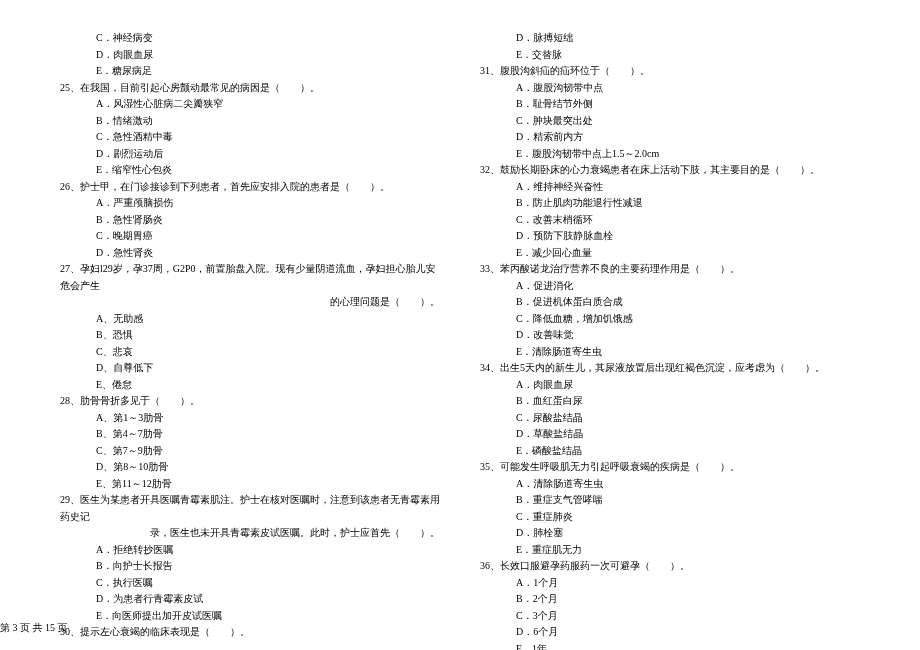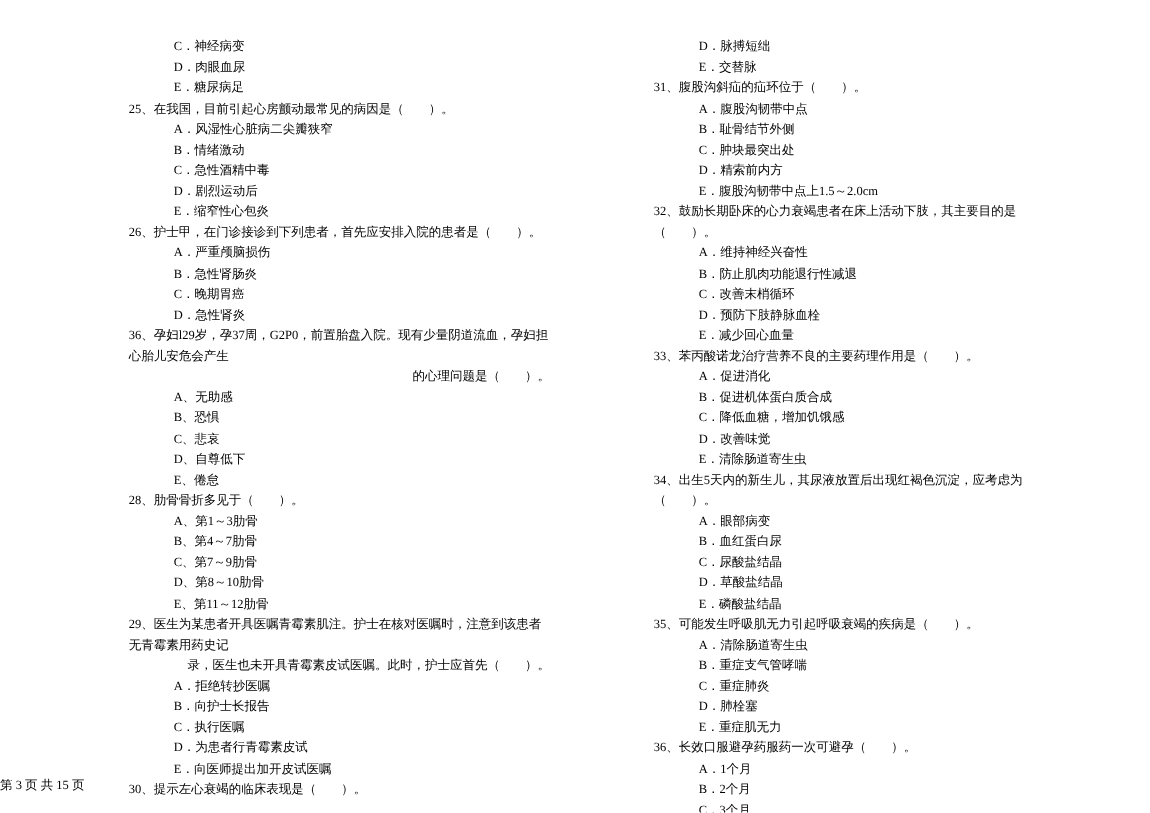--- a/index.html
+++ b/index.html
@@ -18,21 +18,20 @@
       position: relative;
     }
     .content {
       display: flex;
       gap: 40px;
       height: 580px;
     }
     .column {
       flex: 1;
       line-height: 1.65;
-      margin-left: 43px;
     }
     .option-line {
       padding-left: 36px;
     }
     .question-line {
       padding-left: 0;
     }
     .question-continue {
       padding-left: 0;
       text-align: right;
@@ -58,21 +57,21 @@
       <div class="option-line">A．风湿性心脏病二尖瓣狭窄</div>
       <div class="option-line">B．情绪激动</div>
       <div class="option-line">C．急性酒精中毒</div>
       <div class="option-line">D．剧烈运动后</div>
       <div class="option-line">E．缩窄性心包炎</div>
       <div class="question-line">26、护士甲，在门诊接诊到下列患者，首先应安排入院的患者是（　　）。</div>
       <div class="option-line">A．严重颅脑损伤</div>
       <div class="option-line">B．急性肾肠炎</div>
       <div class="option-line">C．晚期胃癌</div>
       <div class="option-line">D．急性肾炎</div>
-      <div class="question-line">36、孕妇l29岁，孕37周，G2P0，前置胎盘入院。现有少量阴道流血，孕妇担心胎儿安危会产生</div>
+      <div class="question-line">27、孕妇l29岁，孕37周，G2P0，前置胎盘入院。现有少量阴道流血，孕妇担心胎儿安危会产生</div>
       <div class="question-continue">的心理问题是（　　）。</div>
       <div class="option-line">A、无助感</div>
       <div class="option-line">B、恐惧</div>
       <div class="option-line">C、悲哀</div>
       <div class="option-line">D、自尊低下</div>
       <div class="option-line">E、倦怠</div>
       <div class="question-line">28、肋骨骨折多见于（　　）。</div>
       <div class="option-line">A、第1～3肋骨</div>
       <div class="option-line">B、第4～7肋骨</div>
       <div class="option-line">C、第7～9肋骨</div>
@@ -102,21 +101,21 @@
       <div class="option-line">C．改善末梢循环</div>
       <div class="option-line">D．预防下肢静脉血栓</div>
       <div class="option-line">E．减少回心血量</div>
       <div class="question-line">33、苯丙酸诺龙治疗营养不良的主要药理作用是（　　）。</div>
       <div class="option-line">A．促进消化</div>
       <div class="option-line">B．促进机体蛋白质合成</div>
       <div class="option-line">C．降低血糖，增加饥饿感</div>
       <div class="option-line">D．改善味觉</div>
       <div class="option-line">E．清除肠道寄生虫</div>
       <div class="question-line">34、出生5天内的新生儿，其尿液放置后出现红褐色沉淀，应考虑为（　　）。</div>
-      <div class="option-line">A．眼部病变</div>
+      <div class="option-line">A．肉眼血尿</div>
       <div class="option-line">B．血红蛋白尿</div>
       <div class="option-line">C．尿酸盐结晶</div>
       <div class="option-line">D．草酸盐结晶</div>
       <div class="option-line">E．磷酸盐结晶</div>
       <div class="question-line">35、可能发生呼吸肌无力引起呼吸衰竭的疾病是（　　）。</div>
       <div class="option-line">A．清除肠道寄生虫</div>
       <div class="option-line">B．重症支气管哮喘</div>
       <div class="option-line">C．重症肺炎</div>
       <div class="option-line">D．肺栓塞</div>
       <div class="option-line">E．重症肌无力</div>

